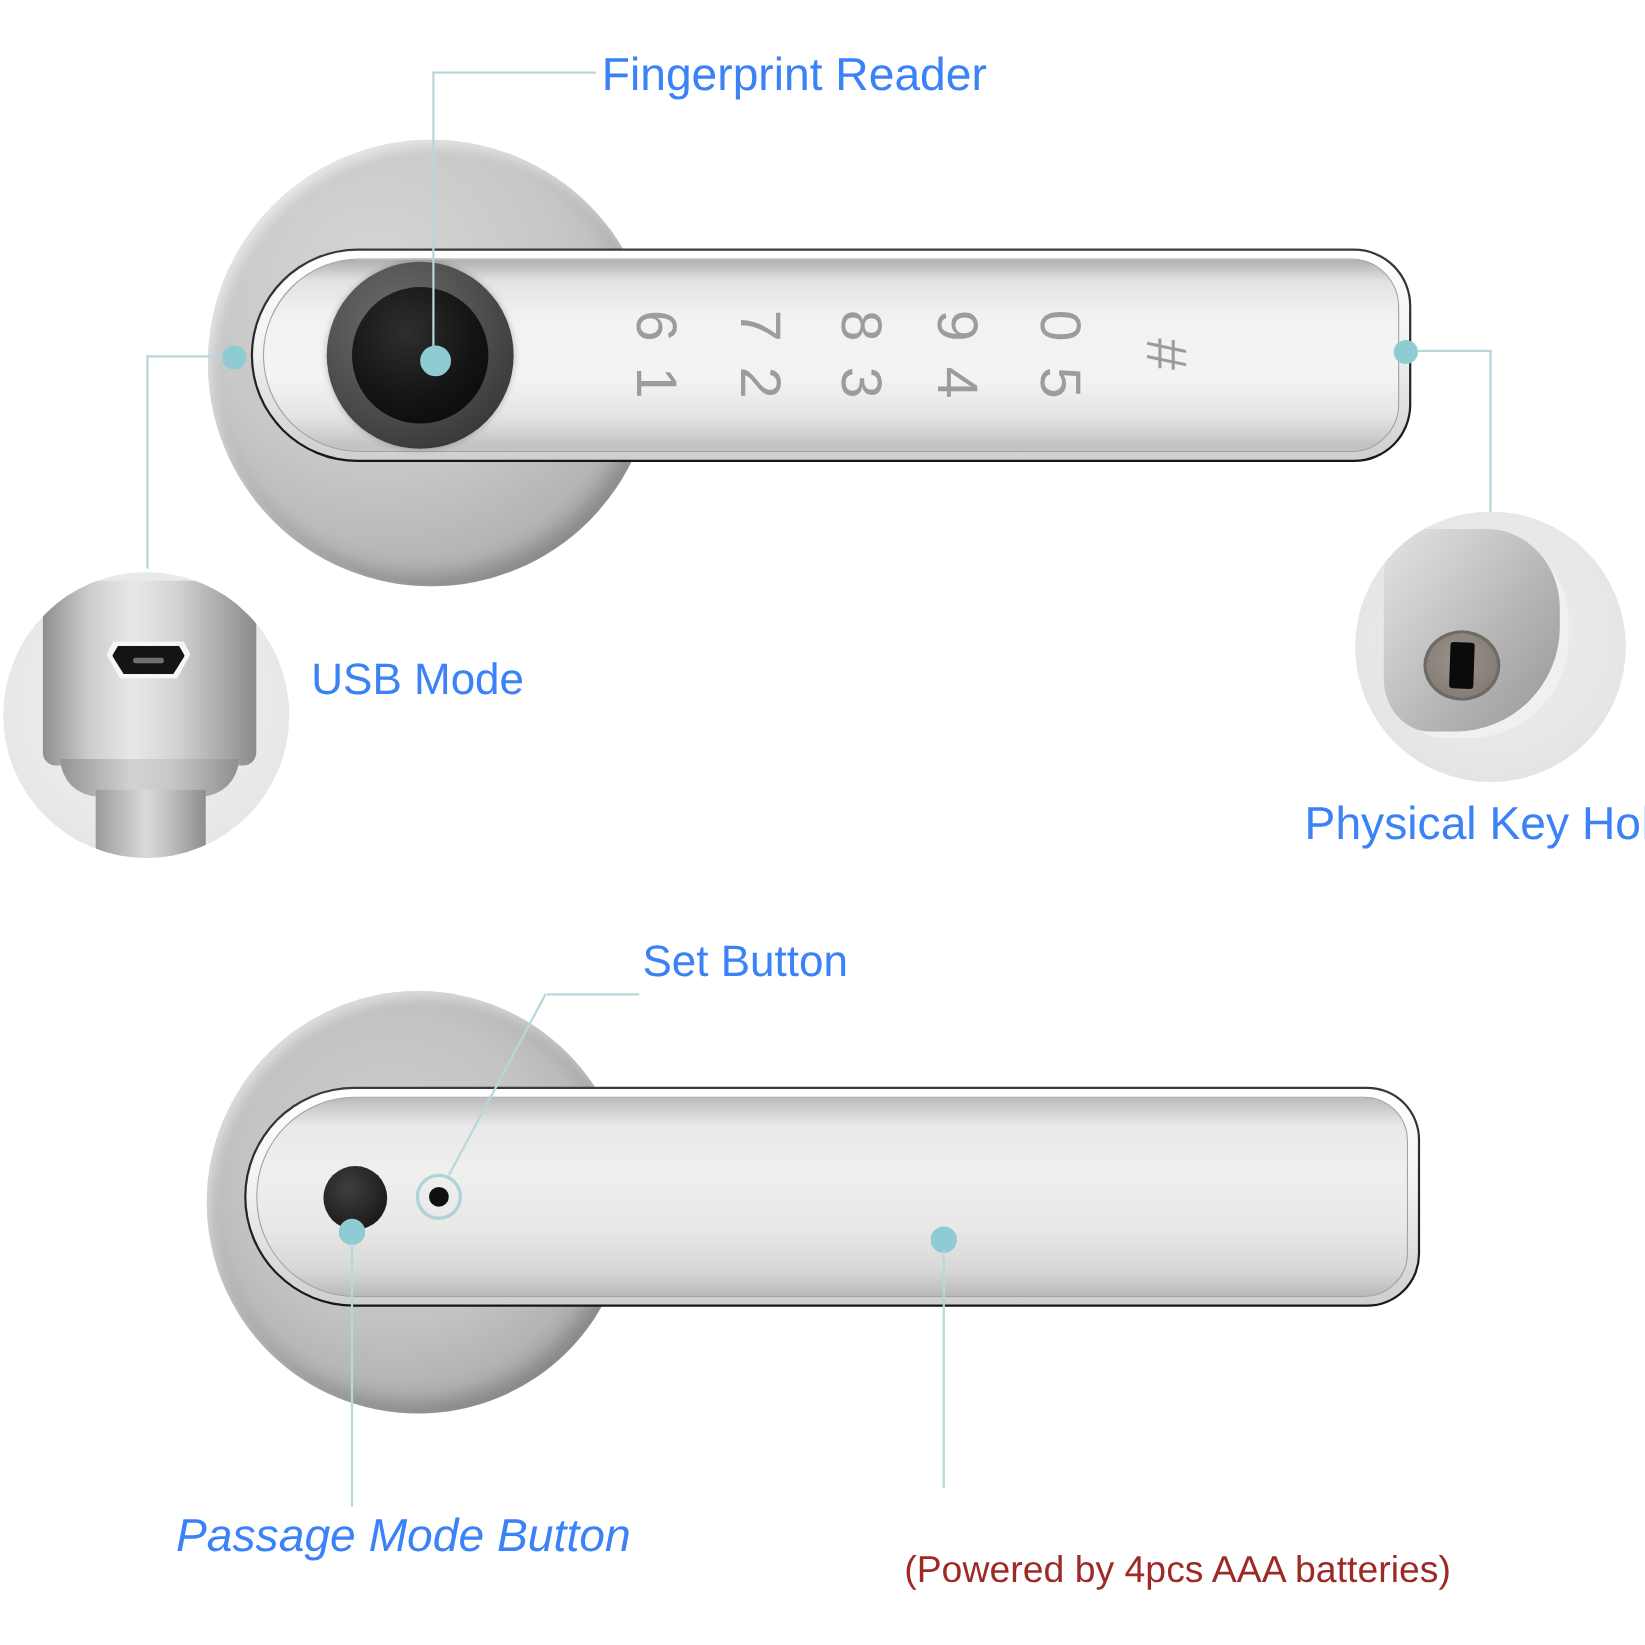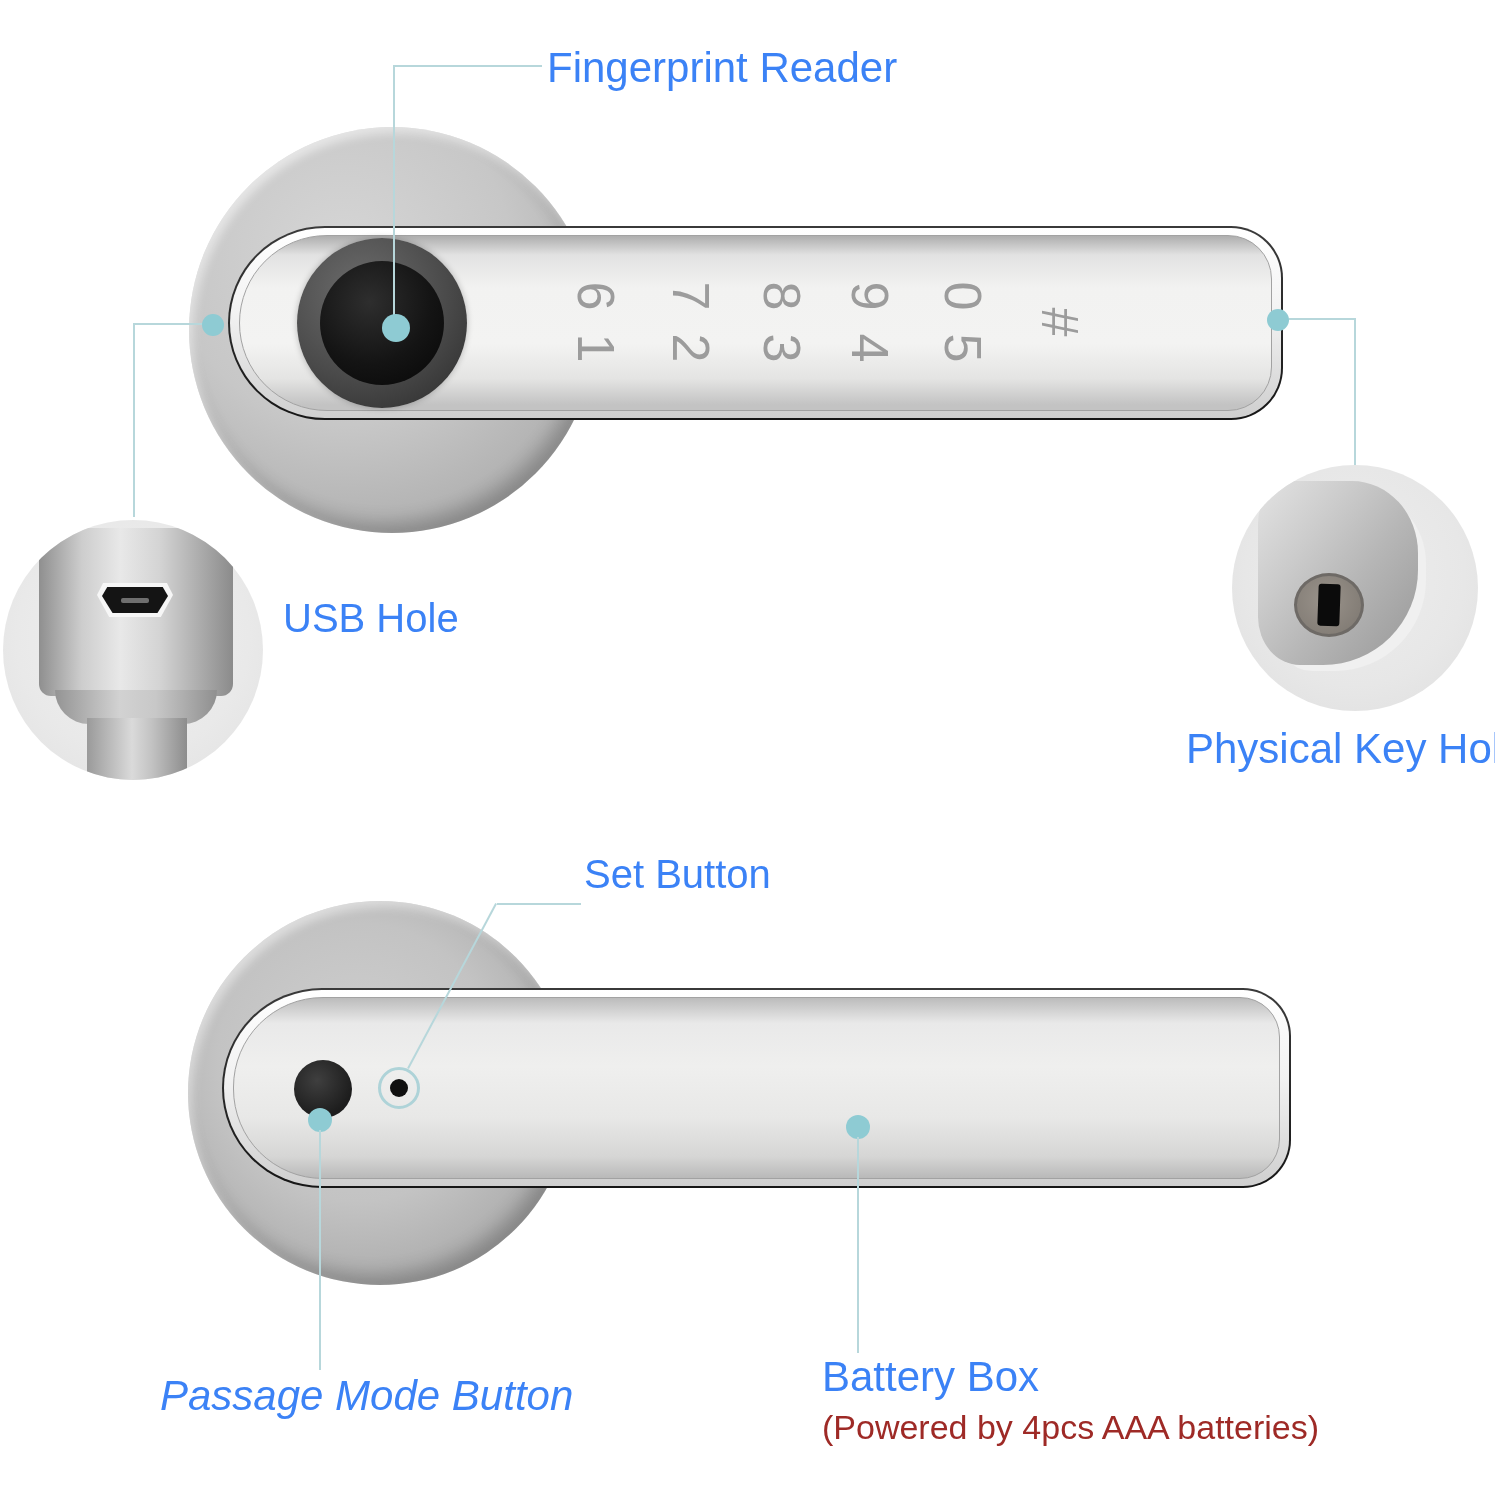--- a/index.html
+++ b/index.html
@@ -131,21 +131,21 @@
 
   <div id="usb-circle" class="abs">
     <div id="usb-neck-top"></div>
     <div id="usb-neck-flare"></div>
     <div id="usb-neck-col"></div>
     <div id="usb-port">
       <div id="usb-port-inner"></div>
       <div id="usb-port-tongue"></div>
     </div>
   </div>
-  <div class="label" style="left:283px;top:596px;">USB Hole</div>
+  <div class="label" style="left:283px;top:596px;">USB Mode</div>
 
   <div class="lline h2" style="left:1289px;top:318px;width:67px;"></div>
   <div class="lline w2" style="left:1354px;top:318px;height:148px;"></div>
   <div class="dot" style="left:1267px;top:309px;width:22px;height:22px;"></div>
 
   <div id="key-circle" class="abs">
     <div id="key-cap"></div>
     <div id="key-ellipse">
       <div id="key-slot"></div>
     </div>
@@ -166,16 +166,15 @@
   <div class="lline h2" style="left:497px;top:903px;width:84px;"></div>
   <div class="lline diag" style="left:497px;top:904px;width:187px;transform:rotate(118.1deg);"></div>
   <div class="label" style="left:584px;top:852px;">Set Button</div>
 
   <div class="dot" style="left:308px;top:1108px;width:24px;height:24px;"></div>
   <div class="lline w2" style="left:319px;top:1130px;height:240px;"></div>
   <div class="label big" style="left:160px;top:1372px;font-style:italic;">Passage Mode Button</div>
 
   <div class="dot" style="left:846px;top:1115px;width:24px;height:24px;"></div>
   <div class="lline w2" style="left:857px;top:1137px;height:216px;"></div>
-  <div class="label big" style="left:822px;top:1353px;">Battery Box</div>
   <div class="note" style="left:822px;top:1408px;">(Powered by 4pcs AAA batteries)</div>
 
 </div>
 
 </body></html>

